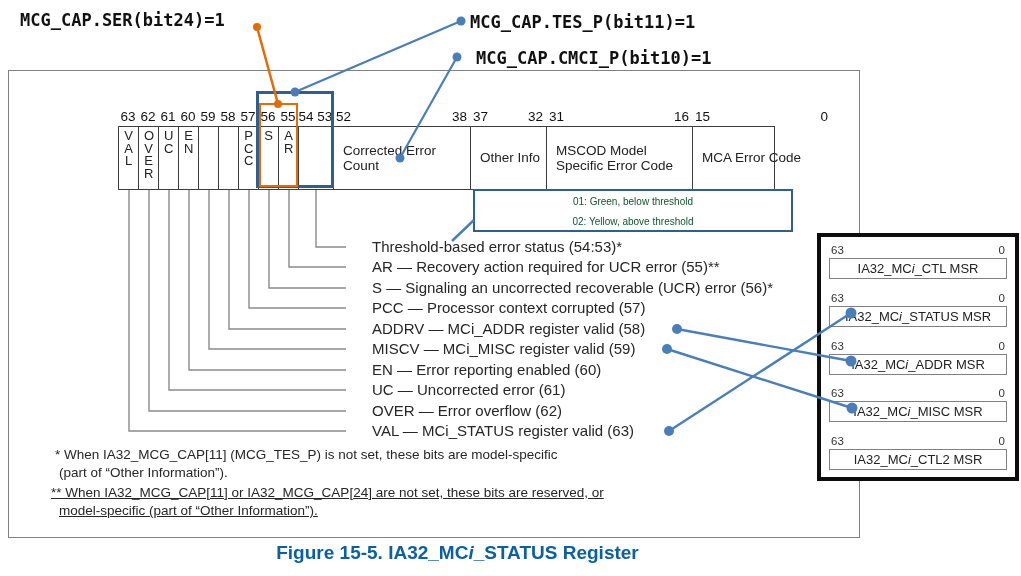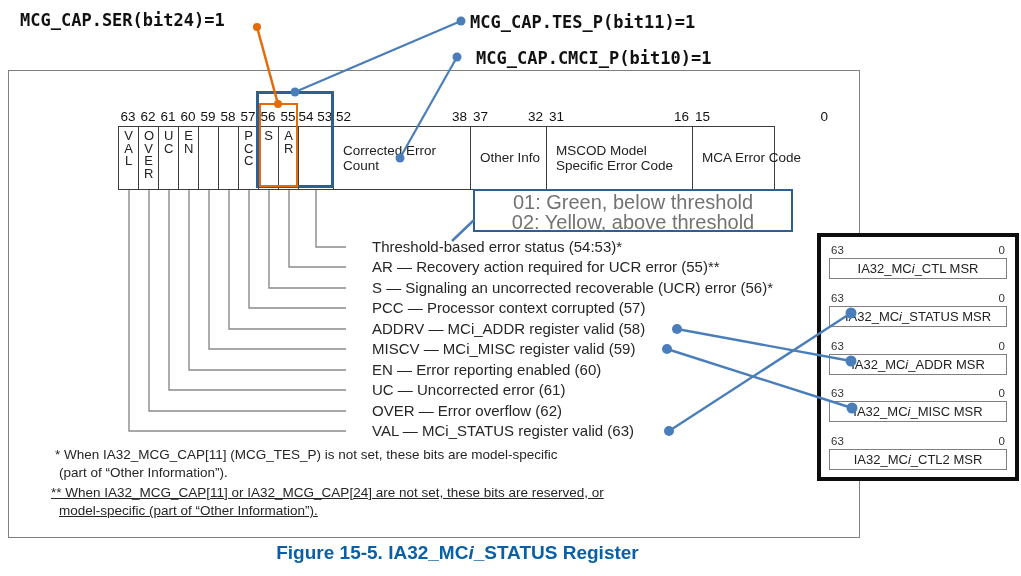--- a/index.html
+++ b/index.html
@@ -36,21 +36,21 @@
 
   
   #tes-box{position:absolute;left:256px;top:91px;width:78px;height:97px;
            border:3px solid #2f5f8f;z-index:6;}
   #ser-box{position:absolute;left:259px;top:103px;width:39px;height:84px;
            border:2.5px solid #e36c09;z-index:7;}
 
   
   #threshold-box{position:absolute;left:473px;top:189px;width:320px;height:43px;
                  border:2.5px solid #2f5f8f;background:#fff;text-align:center;
-                 font-size:20px;line-height:20px;padding-top:1px;color:#737373;z-index:6;}
+                 font-size:10px;line-height:20px;padding-top:1px;color:#14532d;z-index:6;}
 
   
   .descr{position:absolute;left:372px;font-size:15px;color:#262626;white-space:nowrap;}
 
   
   .footnote{position:absolute;font-size:13.5px;line-height:17.5px;color:#262626;white-space:nowrap;}
 
   
   #msr-panel{position:absolute;left:817px;top:233px;width:202px;height:248px;
              border:4px solid #0d0d0d;background:#fff;z-index:5;

